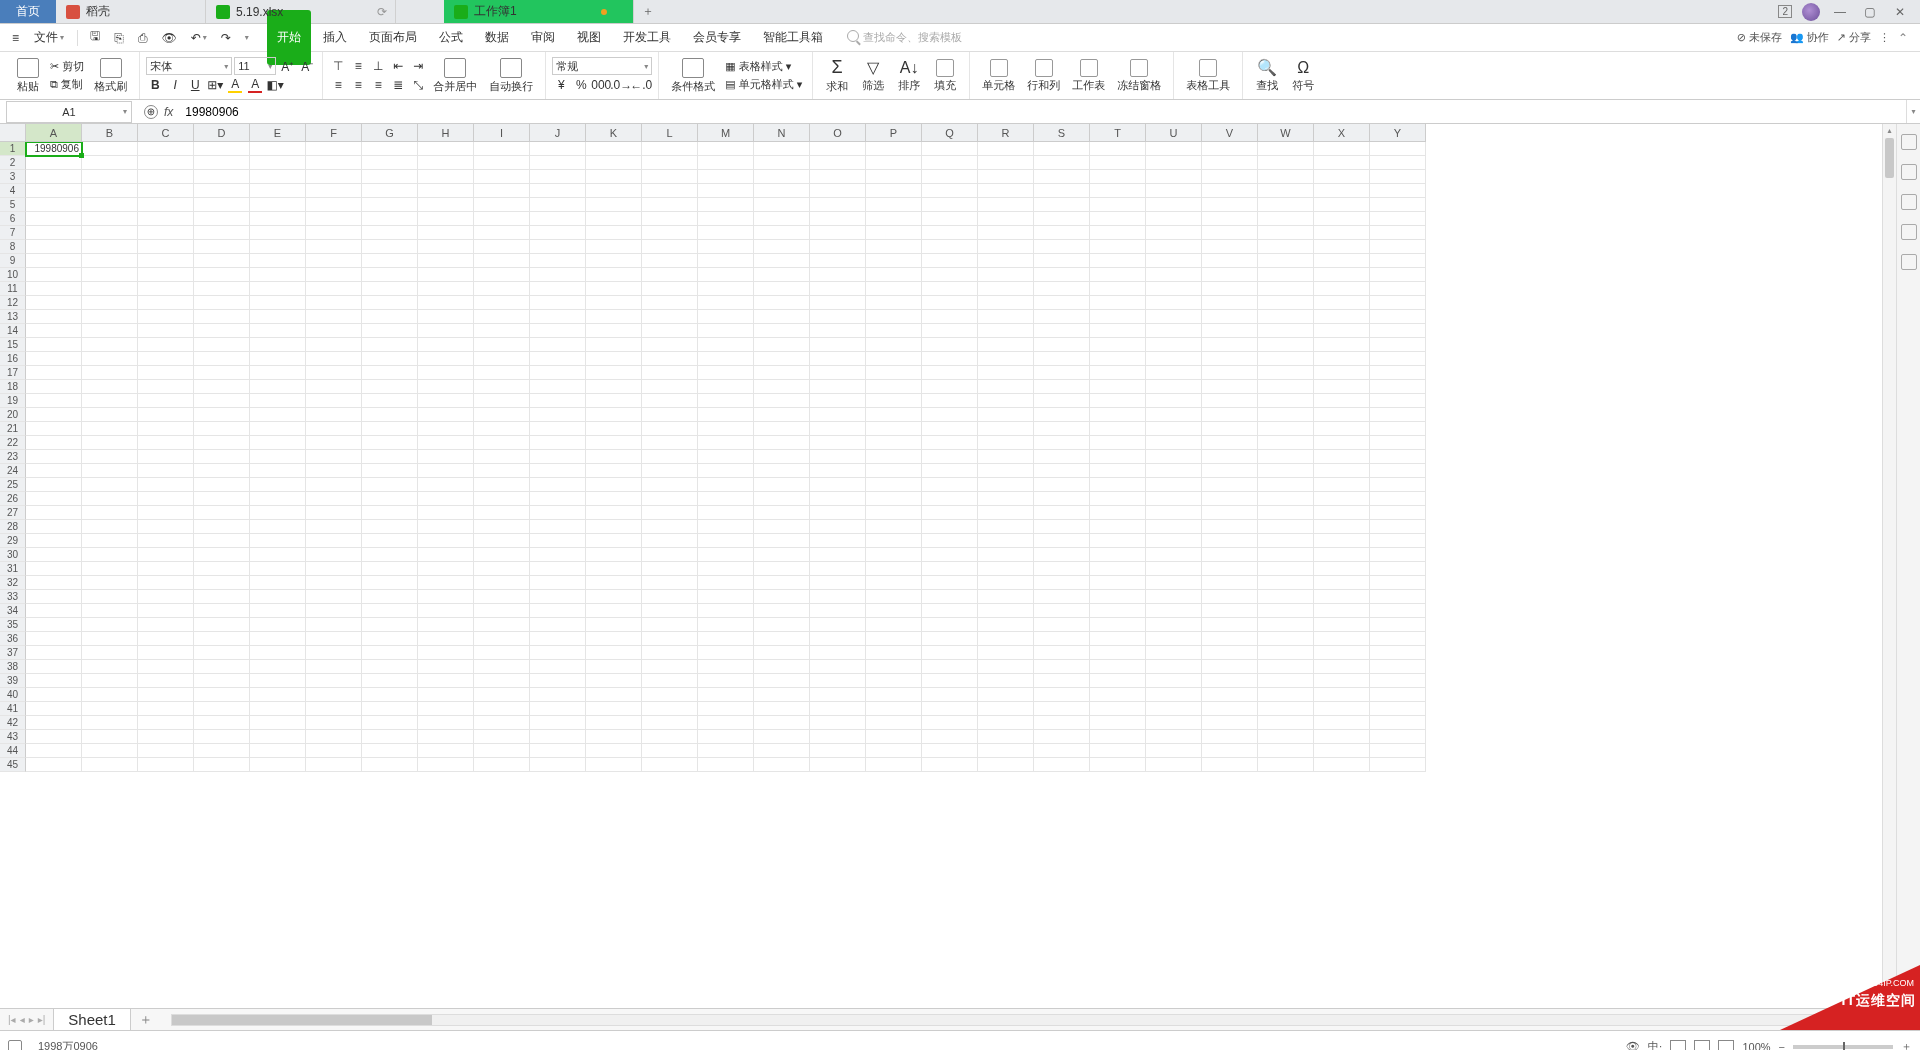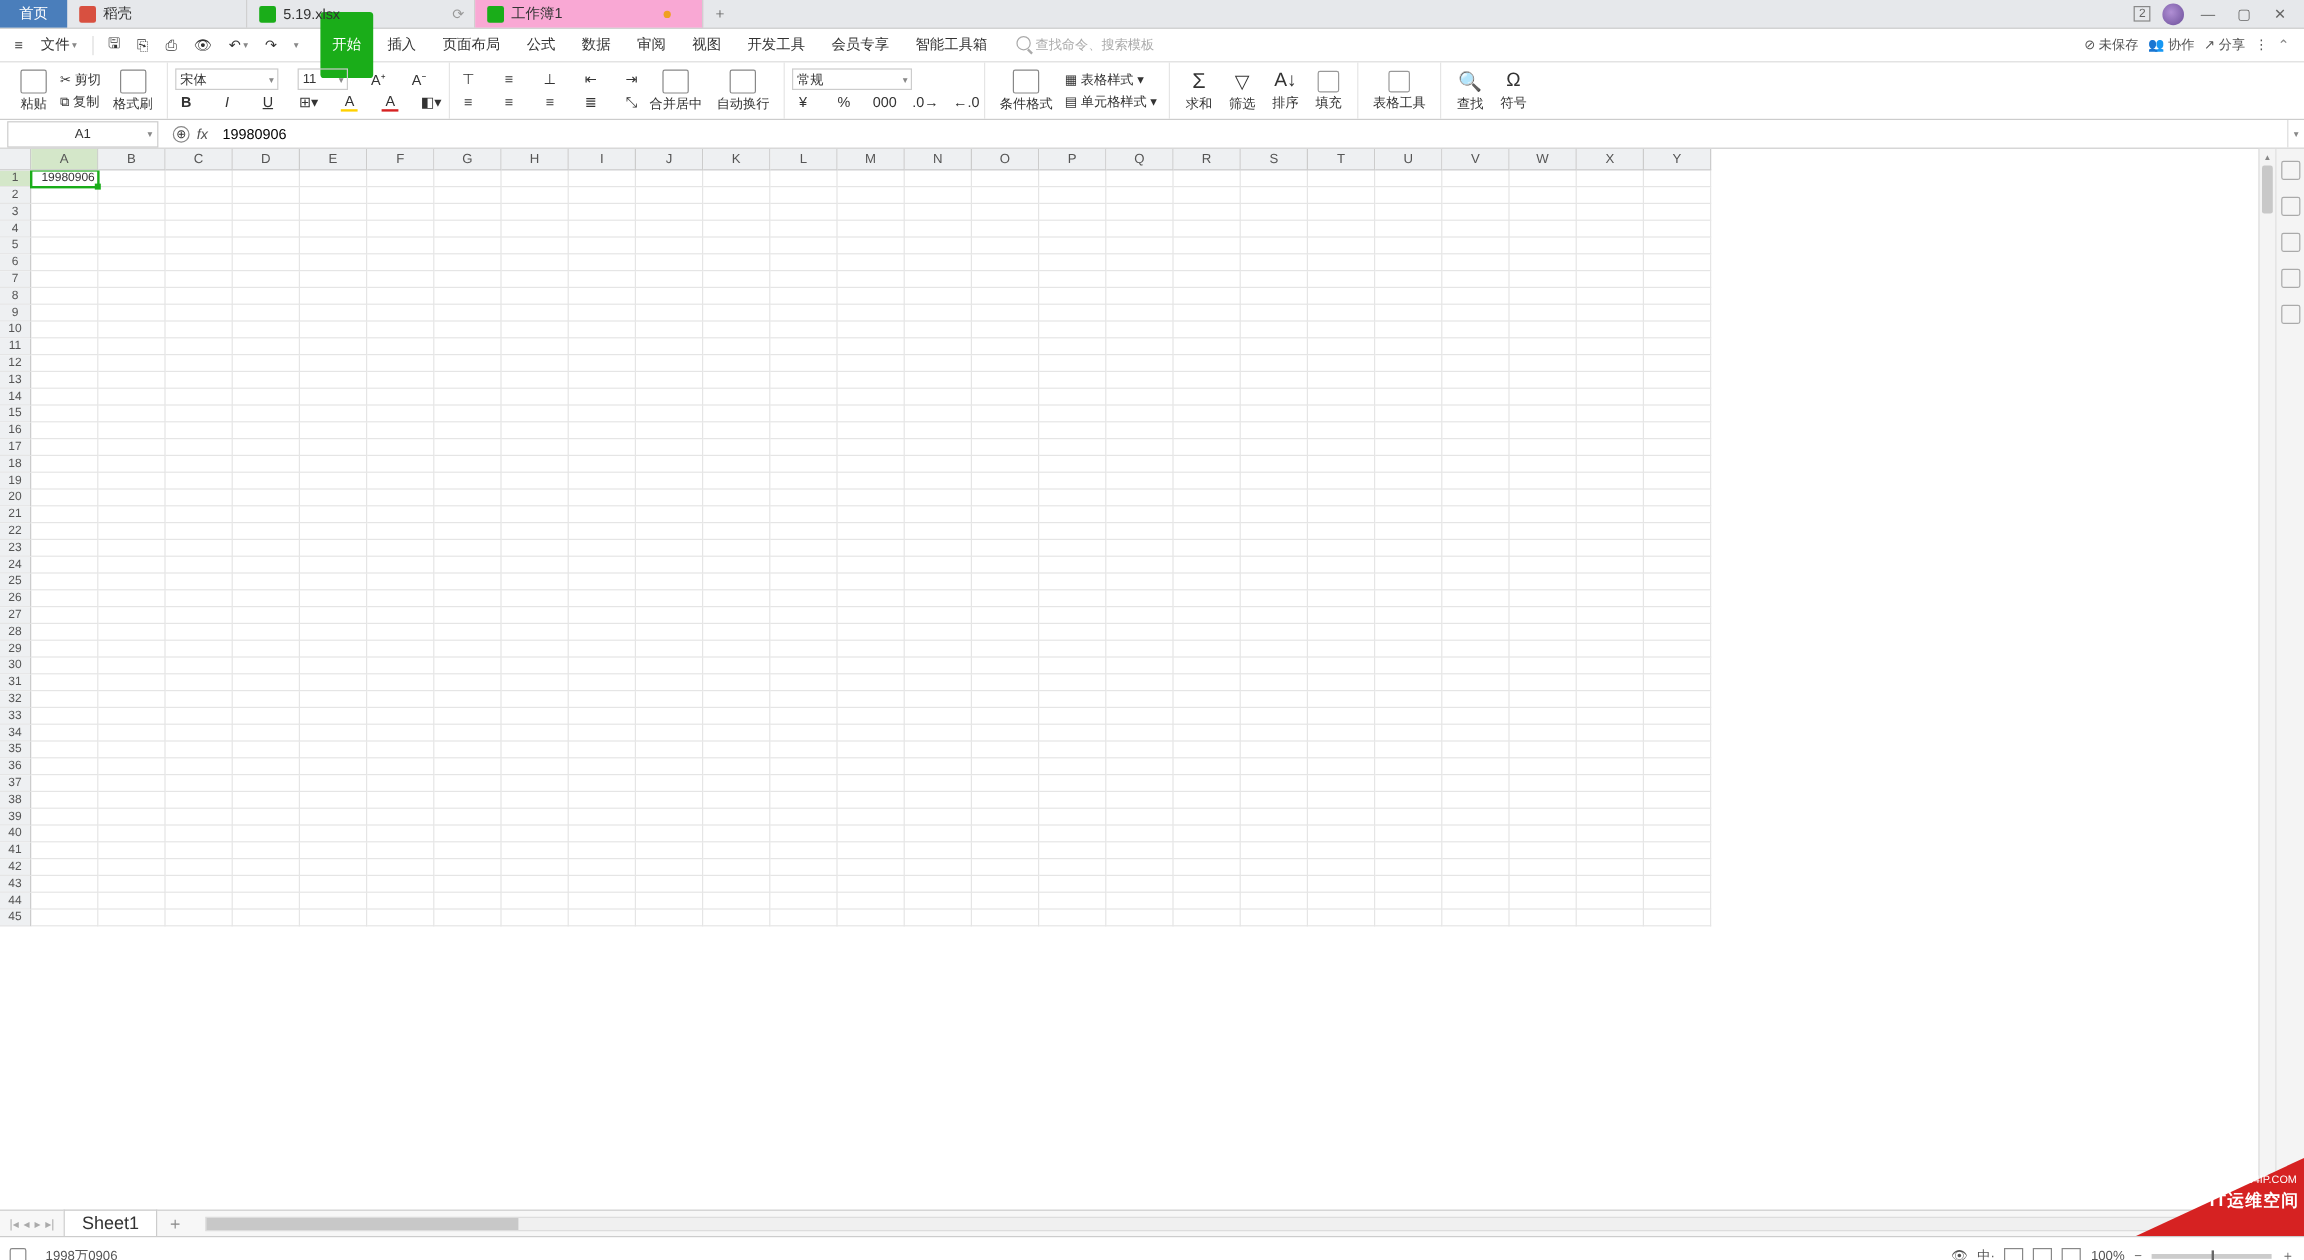--- a/index.html
+++ b/index.html
@@ -2,21 +2,21 @@
 <html><head>
 <meta charset="utf-8">
 <style>
 * { margin: 0; padding: 0; box-sizing: border-box; font-family: "Microsoft YaHei", "SimSun", sans-serif; }
 body { background: #fff; width: 1920px; height: 1050px; overflow: hidden; font-size: 12px; color: #333; }
 
 
 .tabbar { height: 24px; background: #e6e8eb; display: flex; align-items: stretch; border-bottom: 1px solid #ccc; }
 .tab-home { width: 56px; background: #4a7ebb; color: #fff; display: flex; align-items: center; justify-content: center; font-size: 12px; cursor: pointer; }
 .tab { display: flex; align-items: center; padding: 0 10px; gap: 6px; border-right: 1px solid #d0d0d0; cursor: pointer; min-width: 150px; position: relative; }
-.tab.active { background: #f9a8d4; }
+.tab.active { background: #22c55e; margin-left: 48px; }
 .tab-icon { width: 14px; height: 14px; border-radius: 2px; display: inline-block; }
 .tab-icon.d { background: #d85040; }
 .tab-icon.s { background: #1aad19; }
 .tab-label { font-size: 12px; color: #333; }
 .tab-dot { width: 6px; height: 6px; border-radius: 50%; background: #f0a020; position: absolute; right: 26px; }
 .tab-close { position: absolute; right: 8px; color: #999; }
 .tab-add { width: 28px; display: flex; align-items: center; justify-content: center; color: #666; cursor: pointer; }
 .tabbar-right { margin-left: auto; display: flex; align-items: center; gap: 10px; padding-right: 10px; }
 .tabbar-right .win-btn { width: 20px; height: 20px; display: flex; align-items: center; justify-content: center; color: #666; cursor: pointer; }
 .tabbar-badge { border: 1px solid #888; font-size: 10px; padding: 0 3px; color: #666; }
@@ -40,21 +40,21 @@
 
 .ribbon { height: 48px; display: flex; align-items: stretch; border-bottom: 1px solid #ccc; padding: 0 4px; }
 .rgroup { display: flex; align-items: center; border-right: 1px solid #e5e5e5; padding: 0 6px; }
 .rbtn { display: flex; flex-direction: column; align-items: center; justify-content: center; padding: 2px 6px; cursor: pointer; font-size: 11px; color: #333; gap: 1px; min-width: 36px; }
 .rbtn-sm { display: flex; align-items: center; gap: 3px; padding: 1px 4px; cursor: pointer; font-size: 11px; }
 .ricon { width: 18px; height: 18px; border: 1px solid #999; border-radius: 2px; }
 .ricon-lg { width: 22px; height: 20px; border: 1px solid #888; border-radius: 2px; }
 .rcol { display: flex; flex-direction: column; gap: 1px; justify-content: center; }
 .font-sel { width: 86px; height: 18px; border: 1px solid #ccc; font-size: 11px; padding: 0 3px; display: flex; align-items: center; justify-content: space-between; }
 .size-sel { width: 42px; height: 18px; border: 1px solid #ccc; font-size: 11px; padding: 0 3px; display: flex; align-items: center; justify-content: space-between; }
-.fmt-row { display: flex; gap: 16px; align-items: center; }
+.fmt-row { display: flex; gap: 2px; align-items: center; }
 .fmtb { width: 18px; height: 18px; display: flex; align-items: center; justify-content: center; cursor: pointer; font-size: 12px; border: 1px solid transparent; }
 .num-sel { width: 100px; height: 18px; border: 1px solid #ccc; font-size: 11px; padding: 0 3px; display: flex; align-items: center; justify-content: space-between; }
 .color-under { width: 14px; height: 3px; display: block; }
 
 
 .fxbar { height: 24px; display: flex; align-items: center; border-bottom: 1px solid #ccc; }
 .namebox { width: 126px; height: 22px; border: 1px solid #ccc; margin: 0 6px; display: flex; align-items: center; justify-content: center; position: relative; font-size: 11px; }
 .namebox .dd { position: absolute; right: 4px; font-size: 8px; color: #888; }
 .fx-icon { width: 14px; height: 14px; border: 1px solid #888; border-radius: 50%; margin: 0 6px; display: flex; align-items: center; justify-content: center; font-size: 10px; }
 .fx-label { font-style: italic; font-size: 12px; margin-right: 8px; color: #555; }
@@ -285,20 +285,38 @@
         <span>排序</span>
       </div>
     <div class="rbtn">
         <span class="ricon"></span>
         <span>填充</span>
       </div>
   </div>
   <div class="rgroup">
     <div class="rbtn">
         <span class="ricon"></span>
+        <span>单元格</span>
+      </div>
+    <div class="rbtn">
+        <span class="ricon"></span>
+        <span>行和列</span>
+      </div>
+    <div class="rbtn">
+        <span class="ricon"></span>
+        <span>工作表</span>
+      </div>
+    <div class="rbtn">
+        <span class="ricon"></span>
+        <span>冻结窗格</span>
+      </div>
+  </div>
+  <div class="rgroup">
+    <div class="rbtn">
+        <span class="ricon"></span>
         <span>表格工具</span>
       </div>
   </div>
   <div class="rgroup" style="border-right:none;">
     <div class="rbtn">
         <span style="font-size:16px">🔍</span>
         <span>查找</span>
       </div>
     <div class="rbtn">
         <span style="font-size:16px">Ω</span>

